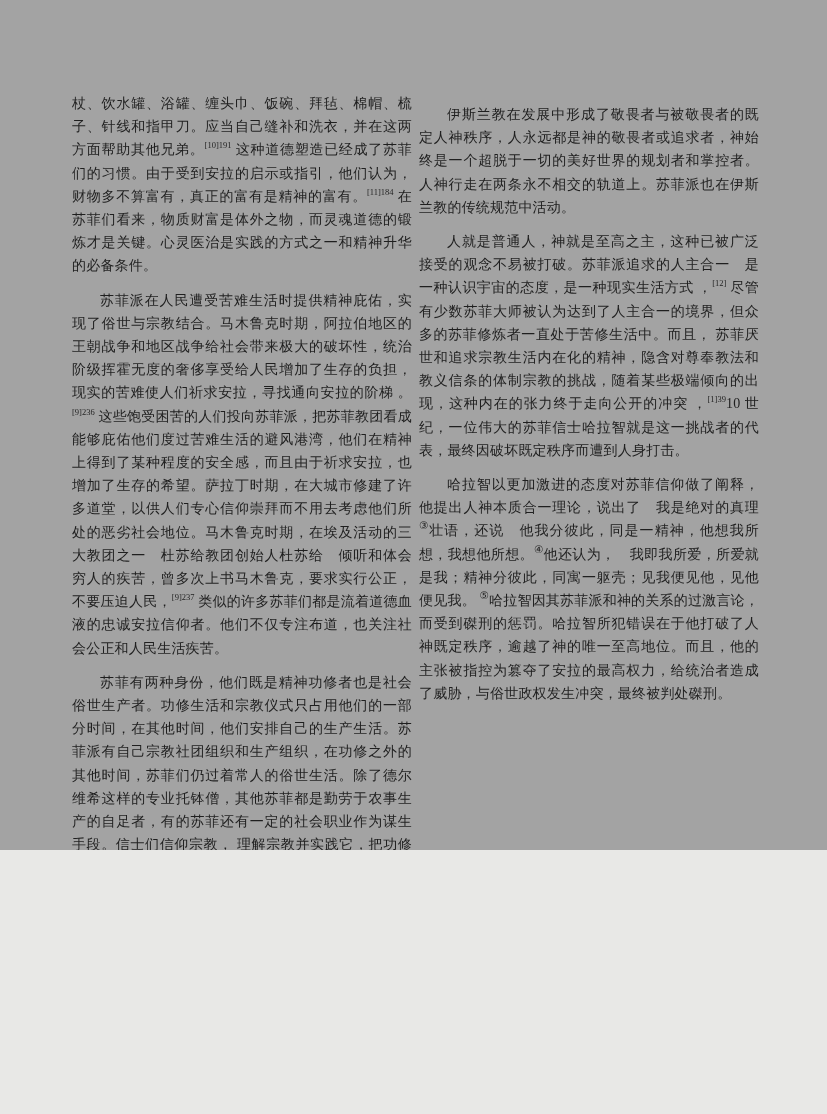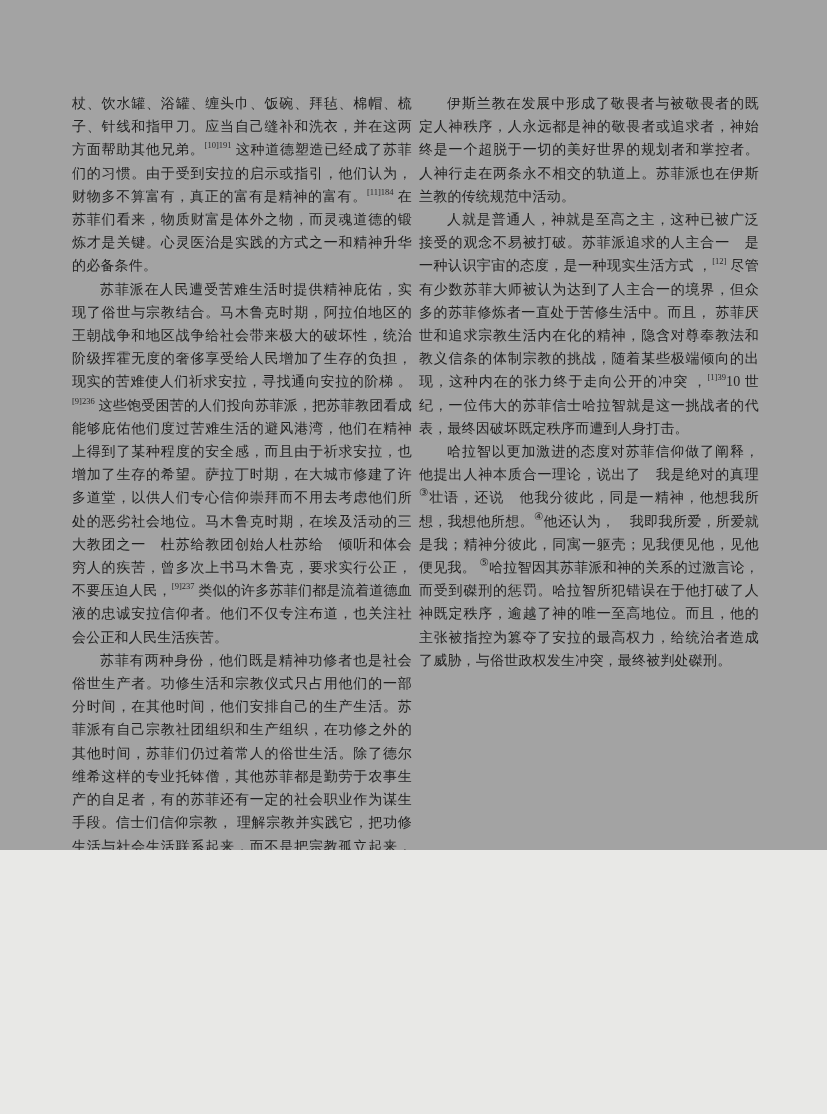--- a/index.html
+++ b/index.html
@@ -23,21 +23,21 @@
   }
   .col-left  { left: 72px;  width: 340px; }
   .col-right { left: 419px; width: 340px; }
   p.para {
     margin: 0;
     font-size: 14px;
     line-height: 23.2px;
     text-align: justify;
     letter-spacing: 0.2px;
   }
-  p.para.indent { text-indent: 2em; }
+  p.para.indent { text-indent: 2em; margin-top: 11px; }
   p.heading {
     margin: 0;
     font-size: 14px;
     line-height: 23.2px;
     font-weight: bold;
     text-indent: 2em;
     letter-spacing: 0.2px;
   }
   sup.cite {
     font-size: 8.5px;

